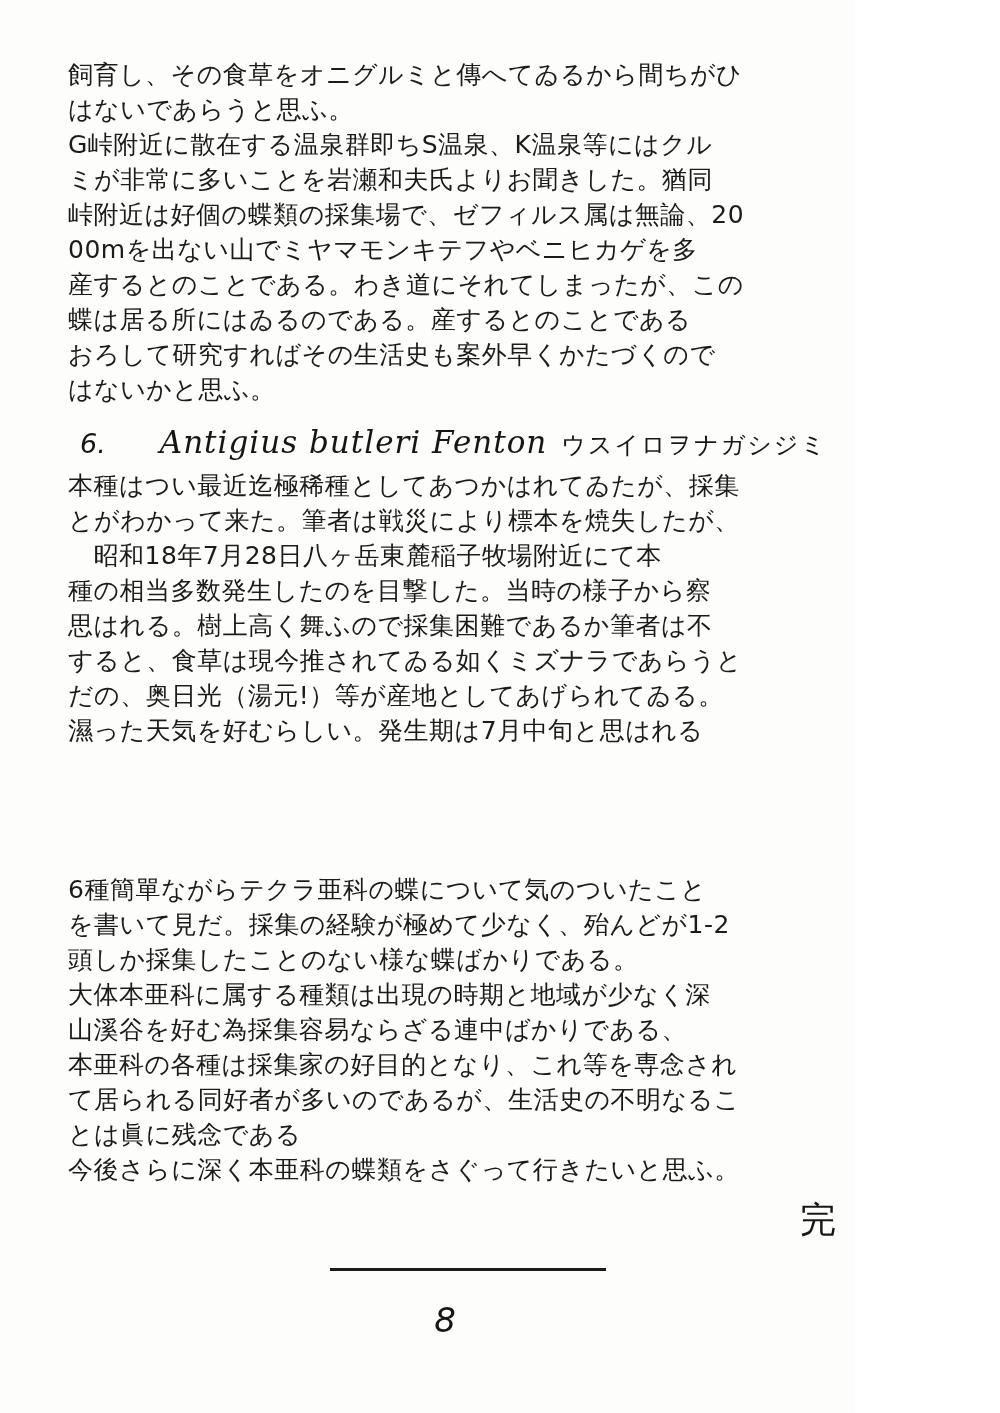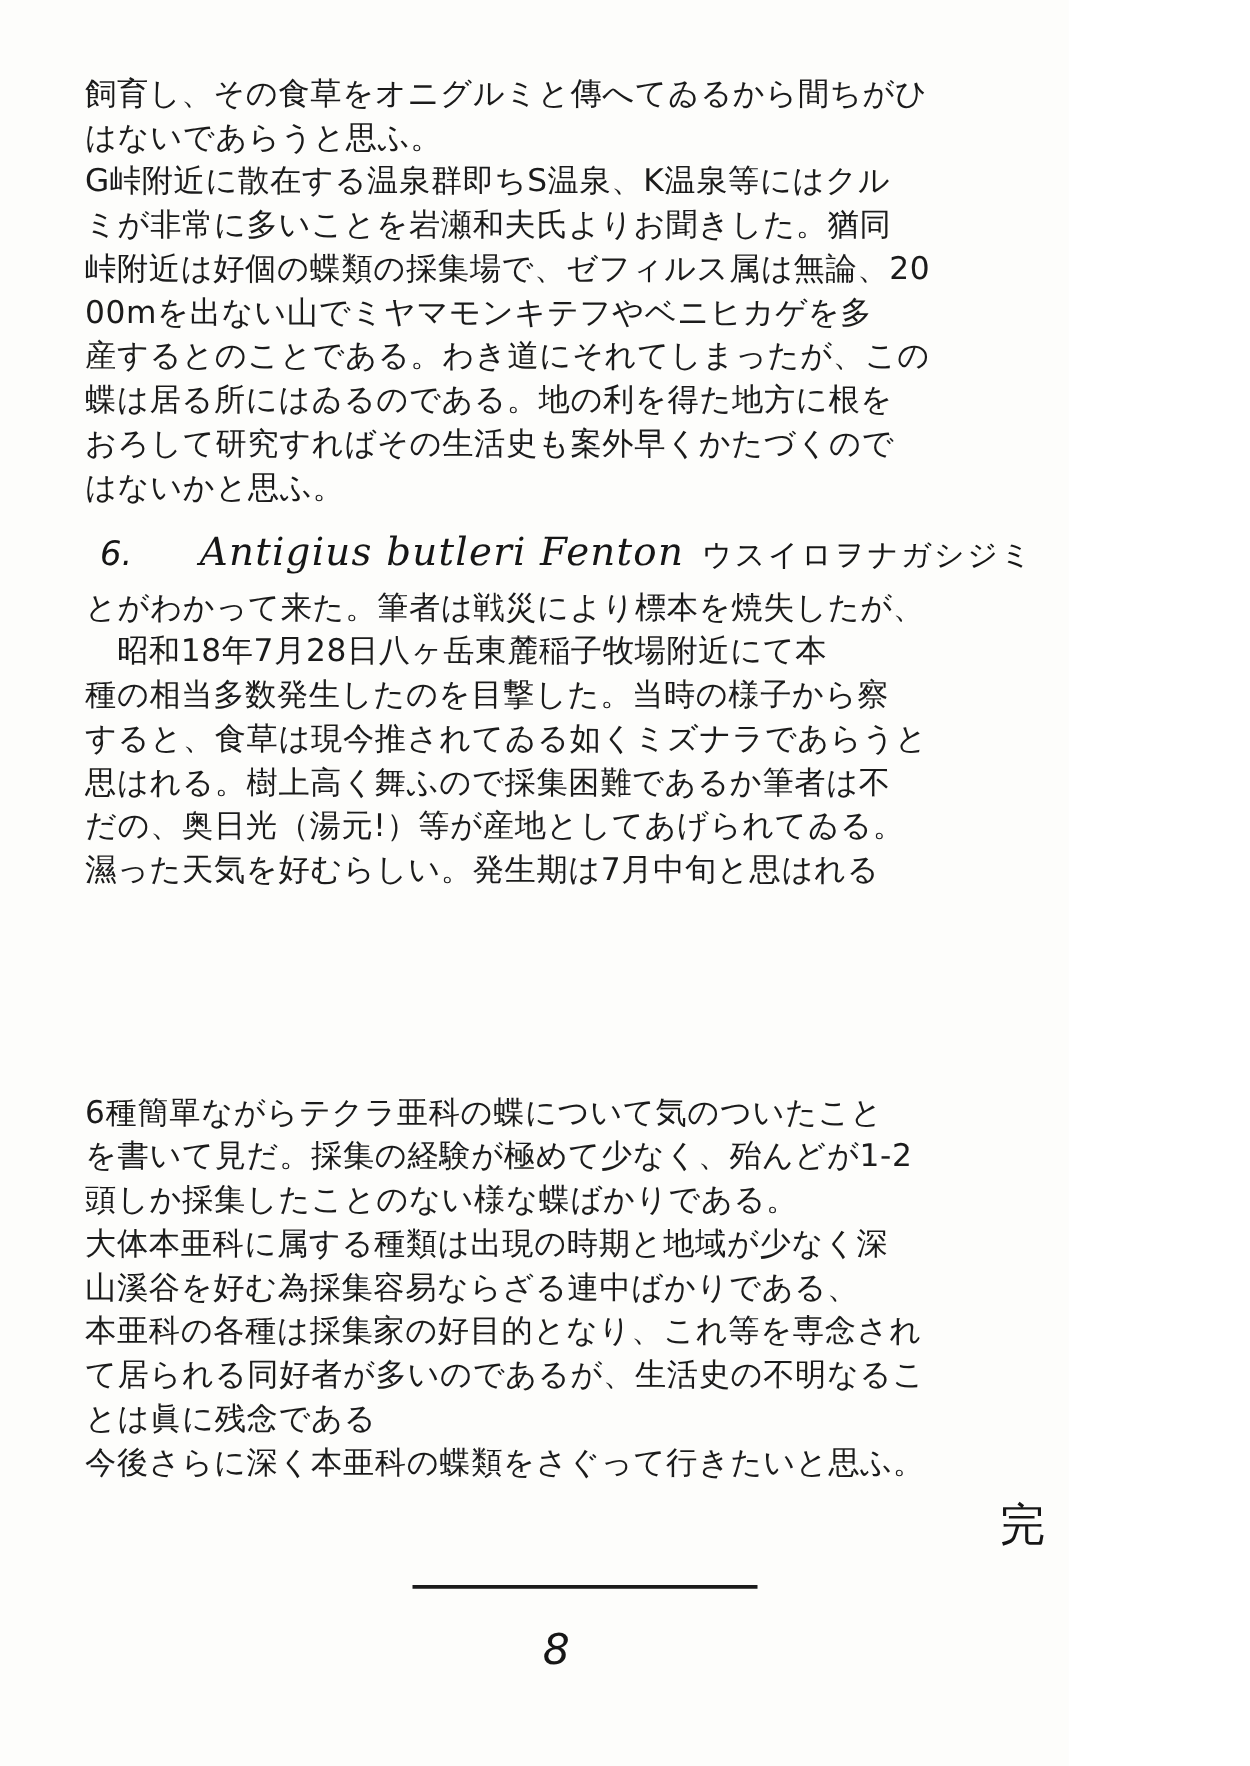--- a/index.html
+++ b/index.html
@@ -86,37 +86,38 @@
 <div class="page">
 
   <div class="para" style="top:57px;">
     <div class="line">飼育し、その食草をオニグルミと傳へてゐるから間ちがひ</div>
     <div class="line">はないであらうと思ふ。</div>
     <div class="line">G峠附近に散在する温泉群即ちS温泉、K温泉等にはクル</div>
     <div class="line">ミが非常に多いことを岩瀬和夫氏よりお聞きした。猶同</div>
     <div class="line">峠附近は好個の蝶類の採集場で、ゼフィルス属は無論、20</div>
     <div class="line">00mを出ない山でミヤマモンキテフやベニヒカゲを多</div>
     <div class="line">産するとのことである。わき道にそれてしまったが、この</div>
-    <div class="line">蝶は居る所にはゐるのである。地の利を得た地方に根を</div>
+    <div class="line">蝶は居る所にはゐるのである。産するとのことである</div>
     <div class="line">おろして研究すればその生活史も案外早くかたづくので</div>
     <div class="line">はないかと思ふ。</div>
   </div>
 
   <div class="heading-line">
     <span class="species-number">6.</span>
     <span class="species-latin">Antigius butleri Fenton</span>
     <span class="species-kana">ウスイロヲナガシジミ</span>
   </div>
 
   <div class="para" style="top:468px;">
+    <div class="line">本種はつい最近迄極稀種としてあつかはれてゐたが、採集</div>
     <div class="line">とがわかって来た。筆者は戦災により標本を焼失したが、</div>
     <div class="line">　昭和18年7月28日八ヶ岳東麓稲子牧場附近にて本</div>
     <div class="line">種の相当多数発生したのを目撃した。当時の様子から察</div>
+    <div class="line">思はれる。樹上高く舞ふので採集困難であるか筆者は不</div>
     <div class="line">すると、食草は現今推されてゐる如くミズナラであらうと</div>
-    <div class="line">思はれる。樹上高く舞ふので採集困難であるか筆者は不</div>
     <div class="line">だの、奥日光（湯元!）等が産地としてあげられてゐる。</div>
     <div class="line">濕った天気を好むらしい。発生期は7月中旬と思はれる</div>
   </div>
 
   <div class="para" style="top:872px;">
     <div class="line">6種簡單ながらテクラ亜科の蝶について気のついたこと</div>
     <div class="line">を書いて見だ。採集の経験が極めて少なく、殆んどが1-2</div>
     <div class="line">頭しか採集したことのない様な蝶ばかりである。</div>
     <div class="line">大体本亜科に属する種類は出現の時期と地域が少なく深</div>
     <div class="line">山溪谷を好む為採集容易ならざる連中ばかりである、</div>

